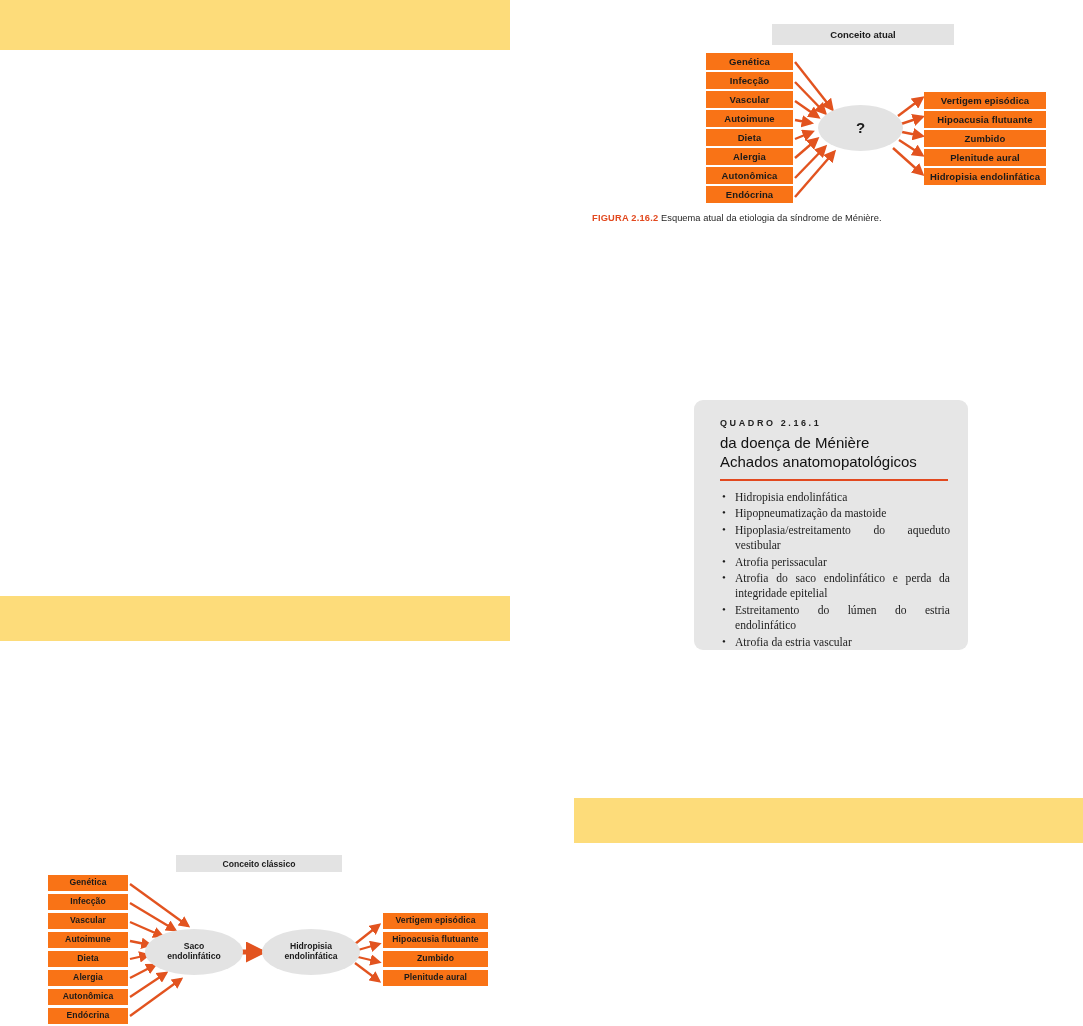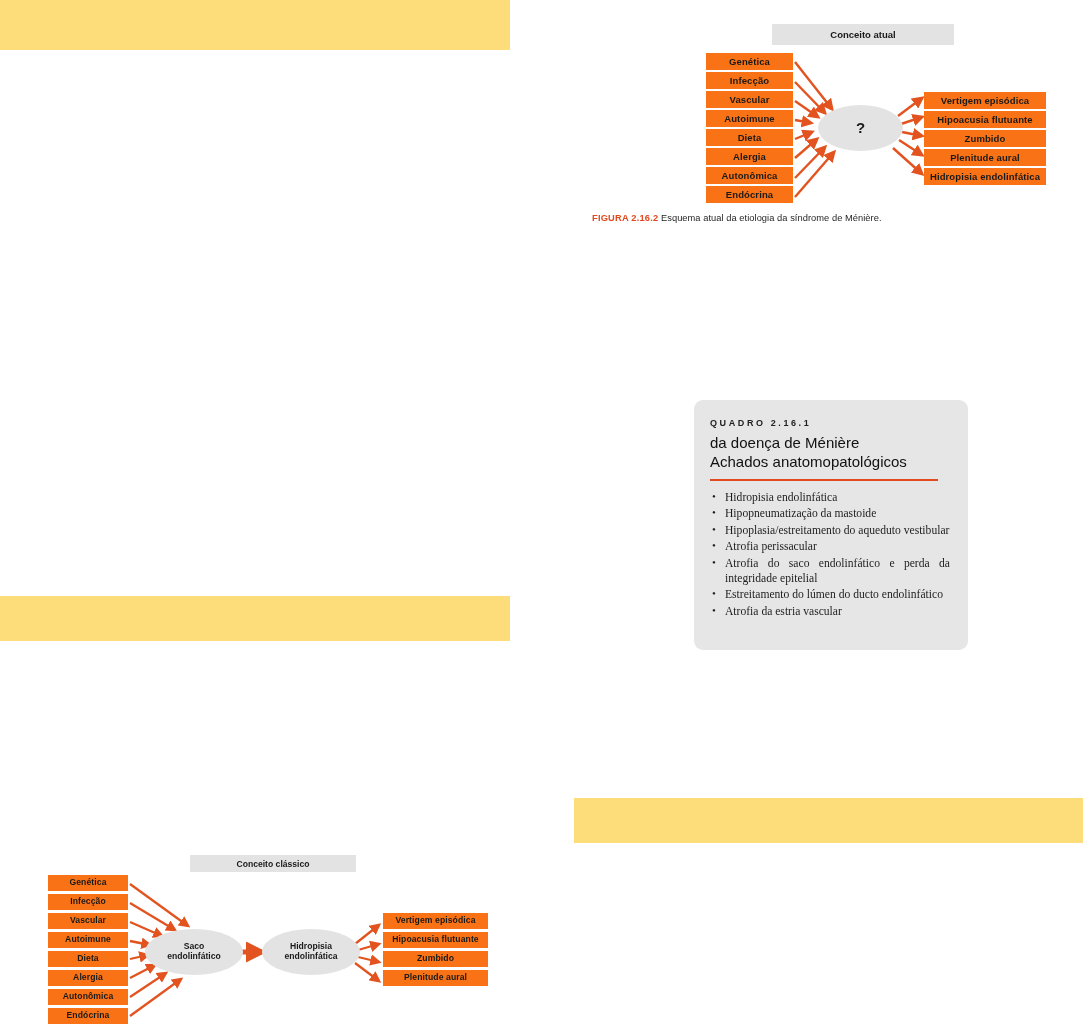--- a/index.html
+++ b/index.html
@@ -37,28 +37,28 @@
   #fig-top .dg-title{font-size:9.5px;}
   .fig-caption{
     position:absolute;font-size:9.3px;color:#262626;white-space:nowrap;
     letter-spacing:.05px;
   }
   .fig-caption b{color:#e2491f;font-weight:bold;letter-spacing:.2px;}
 
   
   #fig-bot{left:0px;top:845px;width:515px;height:181px;}
   #fig-bot .dg-box{font-size:8.6px;}
-  #fig-bot .dg-title{font-size:8.6px;margin-left:14px;}
+  #fig-bot .dg-title{font-size:8.6px;}
   #fig-bot .dg-ellipse{font-size:8.6px;}
 
   
   #quadro{
     position:absolute;left:694px;top:400px;width:274px;height:250px;
     background:#e6e6e6;border-radius:9px;box-sizing:border-box;
-    padding:18px 18px 10px 16px;
+    padding:18px 18px 10px 26px;
   }
   #quadro .q-kicker{
     font-size:9px;font-weight:bold;letter-spacing:2.6px;color:#222;
     margin-bottom:5px;
   }
   #quadro .q-title{
     font-size:15px;color:#111;line-height:1.28;font-weight:normal;
     margin-bottom:8px;
   }
   #quadro .q-rule{height:1.6px;background:#e2491f;margin:0 0 9px 0;width:228px;}
@@ -198,16 +198,16 @@
     <div>da doença de Ménière</div>
     <div>Achados anatomopatológicos</div>
   </div>
   <div class="q-rule"></div>
   <ul>
     <li><span class="bul">•</span><span>Hidropisia endolinfática</span></li>
     <li><span class="bul">•</span><span>Hipopneumatização da mastoide</span></li>
     <li><span class="bul">•</span><span>Hipoplasia/estreitamento do aqueduto vestibular</span></li>
     <li><span class="bul">•</span><span>Atrofia perissacular</span></li>
     <li><span class="bul">•</span><span>Atrofia do saco endolinfático e perda da integridade epitelial</span></li>
-    <li><span class="bul">•</span><span>Estreitamento do lúmen do ducto endolinfático</span></li>
+    <li><span class="bul">•</span><span>Estreitamento do lúmen do estria endolinfático</span></li>
     <li><span class="bul">•</span><span>Atrofia da estria vascular</span></li>
   </ul>
 </div>
 
 </body></html>

